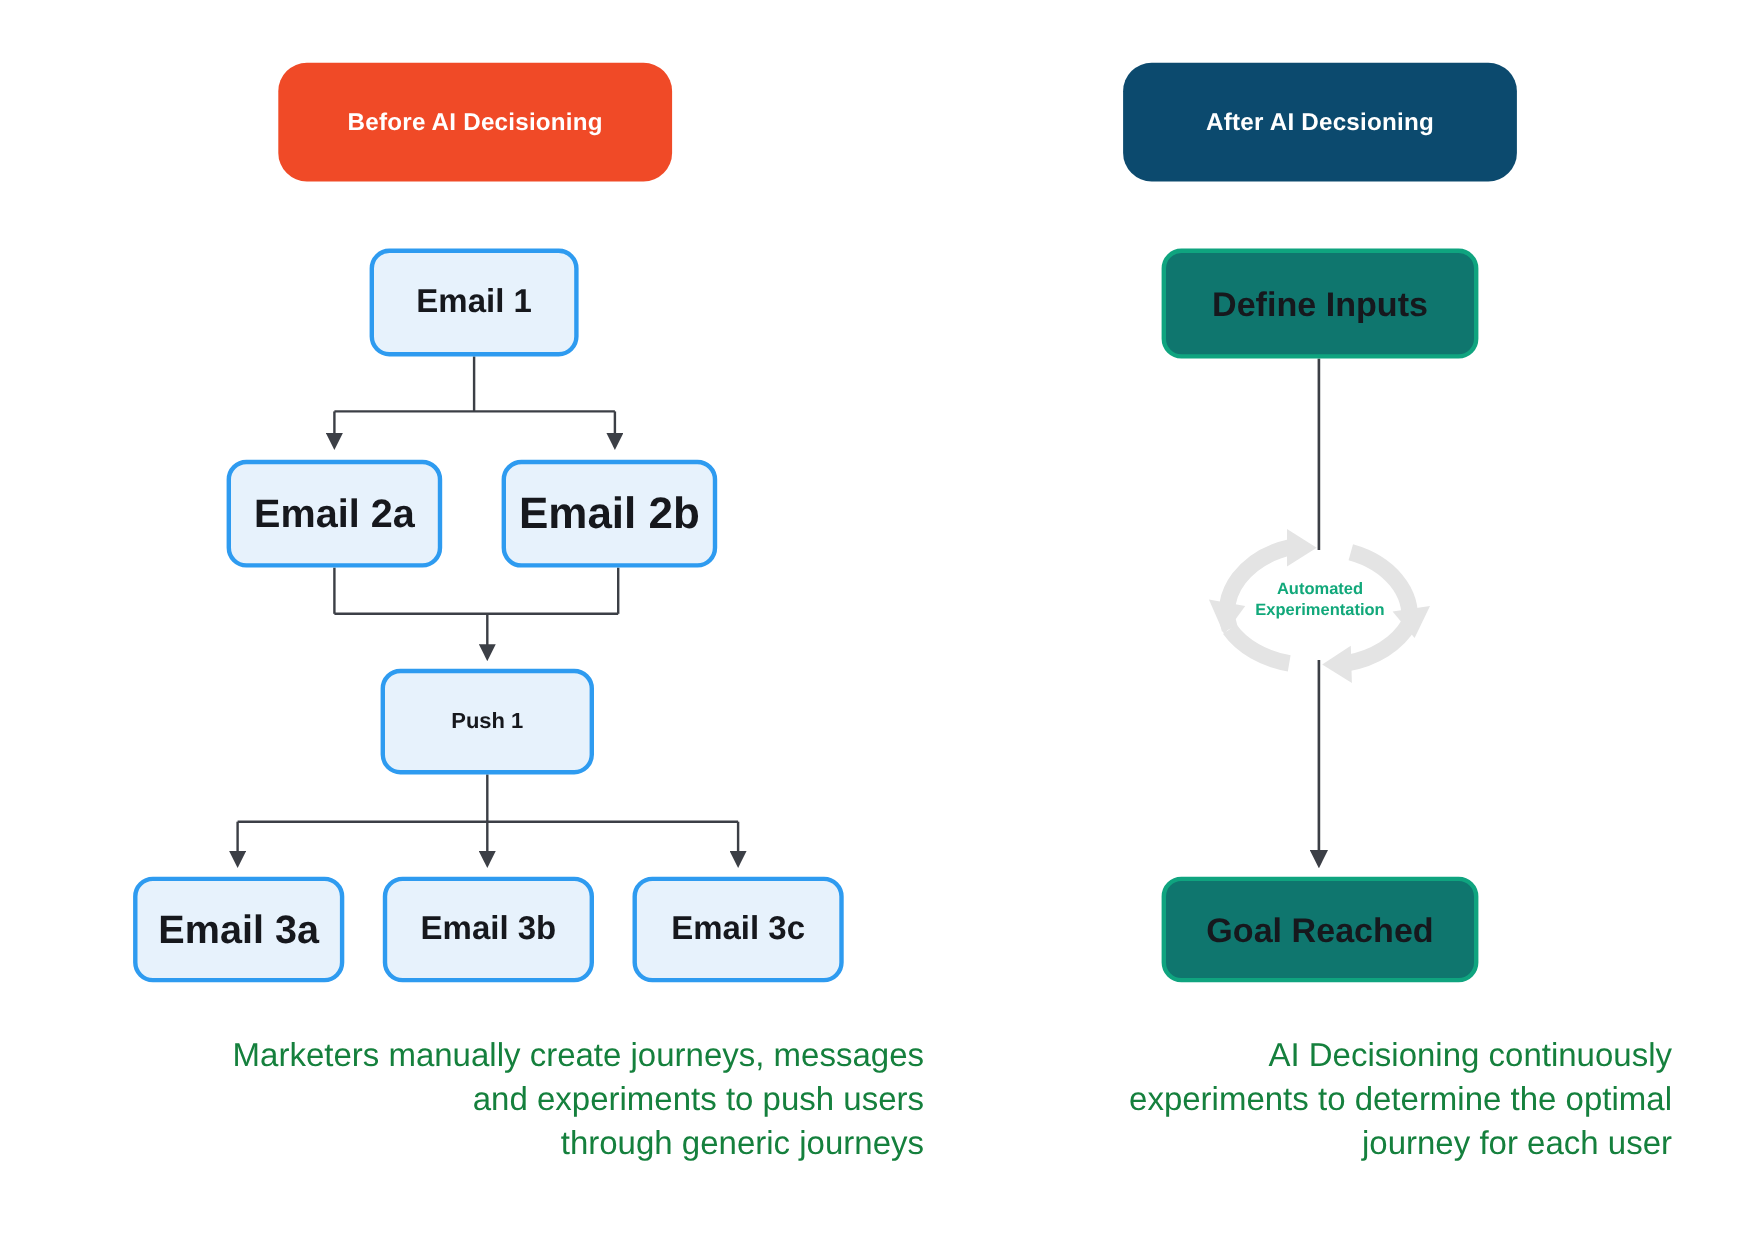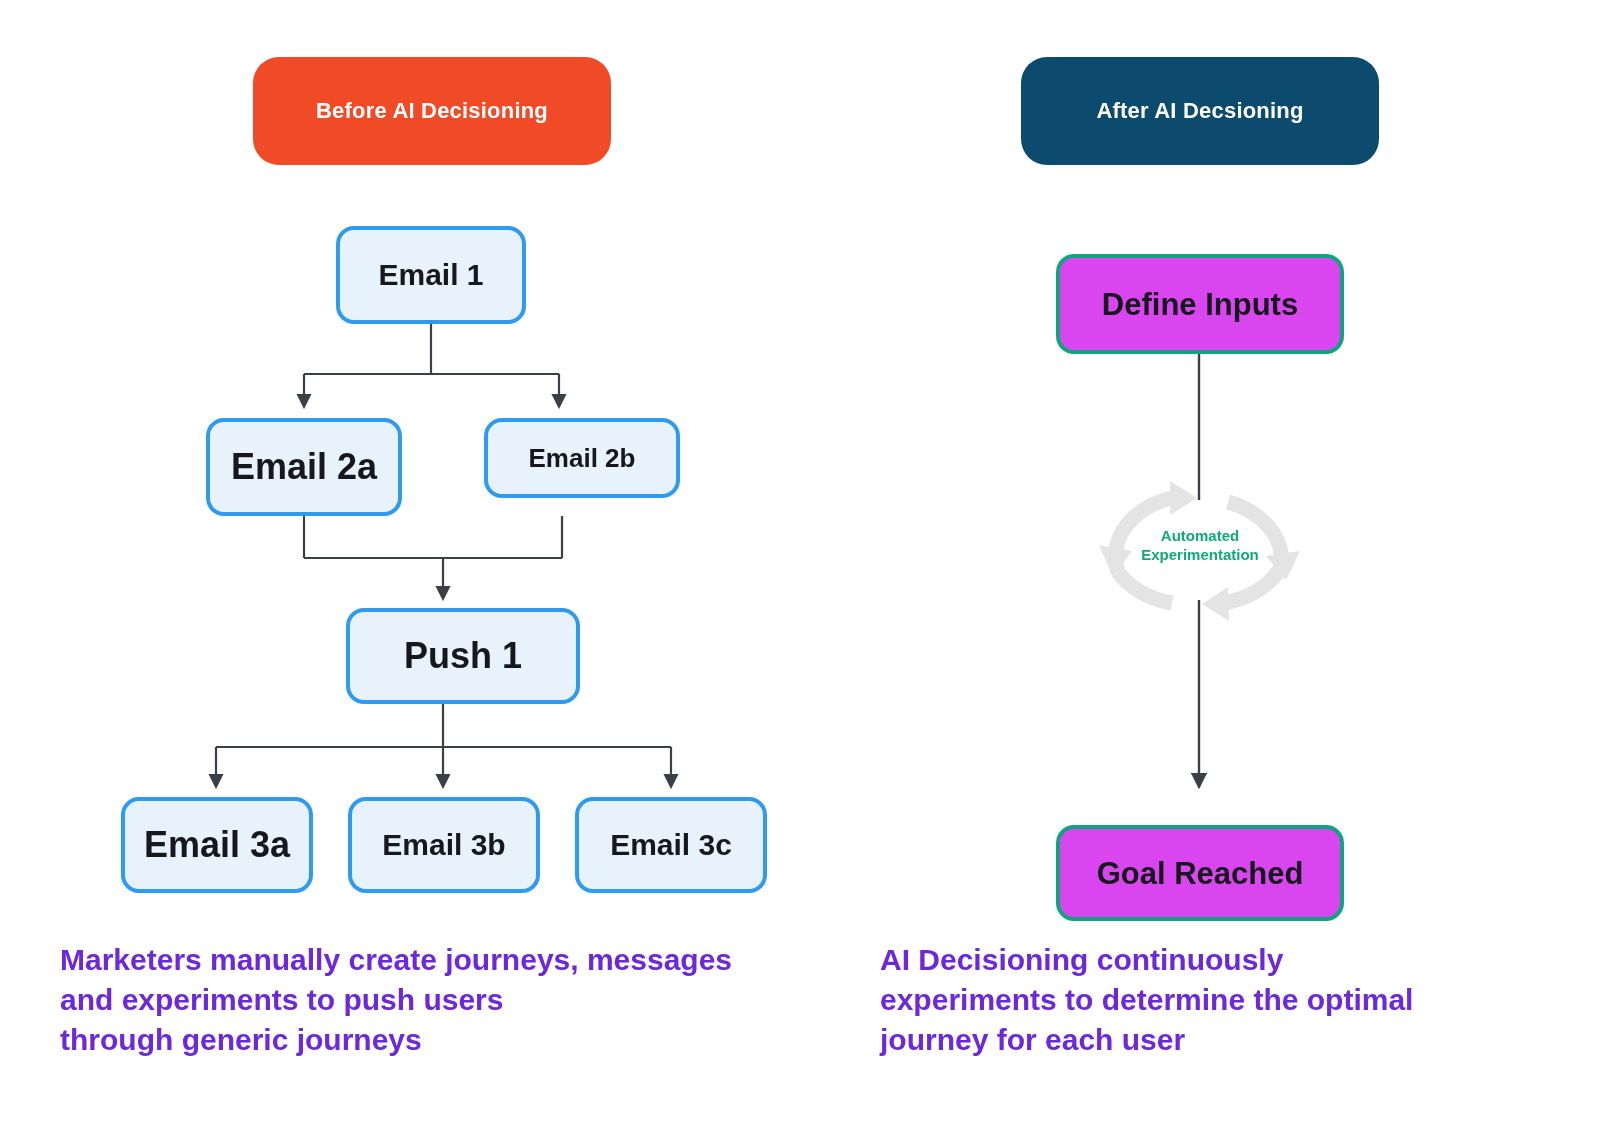--- a/index.html
+++ b/index.html
@@ -52,30 +52,29 @@
     font-weight: bold;
     color: #16181d;
     text-align: right;
     line-height: 1;
   }
   .node.blue {
     background: #e7f2fc;
     border: 4px solid #2e9bf0;
   }
   .node.green {
-    background: #d946ef;
+    background: #0f766e;
     border: 4px solid #0fa47f;
-    margin-top: 28px;
   }
 
   
   .n-email1   { left: 336px; top: 226px; width: 190px; height: 98px;  font-size: 30px; }
   .n-email2a  { left: 206px; top: 418px; width: 196px; height: 98px;  font-size: 36px; }
-  .n-email2b  { left: 484px; top: 418px; width: 196px; height: 80px;  font-size: 26px; }
-  .n-push1    { left: 346px; top: 608px; width: 234px; height: 96px;  font-size: 36px; }
+  .n-email2b  { left: 456px; top: 418px; width: 196px; height: 98px;  font-size: 40px; }
+  .n-push1    { left: 346px; top: 608px; width: 194px; height: 96px;  font-size: 20px; }
   .n-email3a  { left: 121px; top: 797px; width: 192px; height: 96px;  font-size: 36px; }
   .n-email3b  { left: 348px; top: 797px; width: 192px; height: 96px;  font-size: 30px; }
   .n-email3c  { left: 575px; top: 797px; width: 192px; height: 96px;  font-size: 30px; }
 
   
   .n-define   { left: 1056px; top: 226px; width: 288px; height: 100px; font-size: 31px; }
   .n-goal     { left: 1056px; top: 797px; width: 288px; height: 96px;  font-size: 31px; }
 
   
   .wires {
@@ -95,25 +94,25 @@
     color: #11a87a;
     font-weight: bold;
     font-size: 15px;
     line-height: 1.25;
   }
   .cycle-label span { display: block; }
 
   
   .caption {
     position: absolute;
-    text-align: left;
-    color: #6d28d9;
+    text-align: right;
+    color: #15803d;
     font-size: 30px;
     line-height: 1.33;
-    font-weight: bold;
+    font-weight: normal;
   }
   .caption span { display: block; }
   .caption-left  { left: 60px;  top: 940px; width: 780px; }
   .caption-right { left: 880px; top: 940px; width: 640px; }
 </style>
 </head>
 <body>
 
 <div class="canvas">
 

